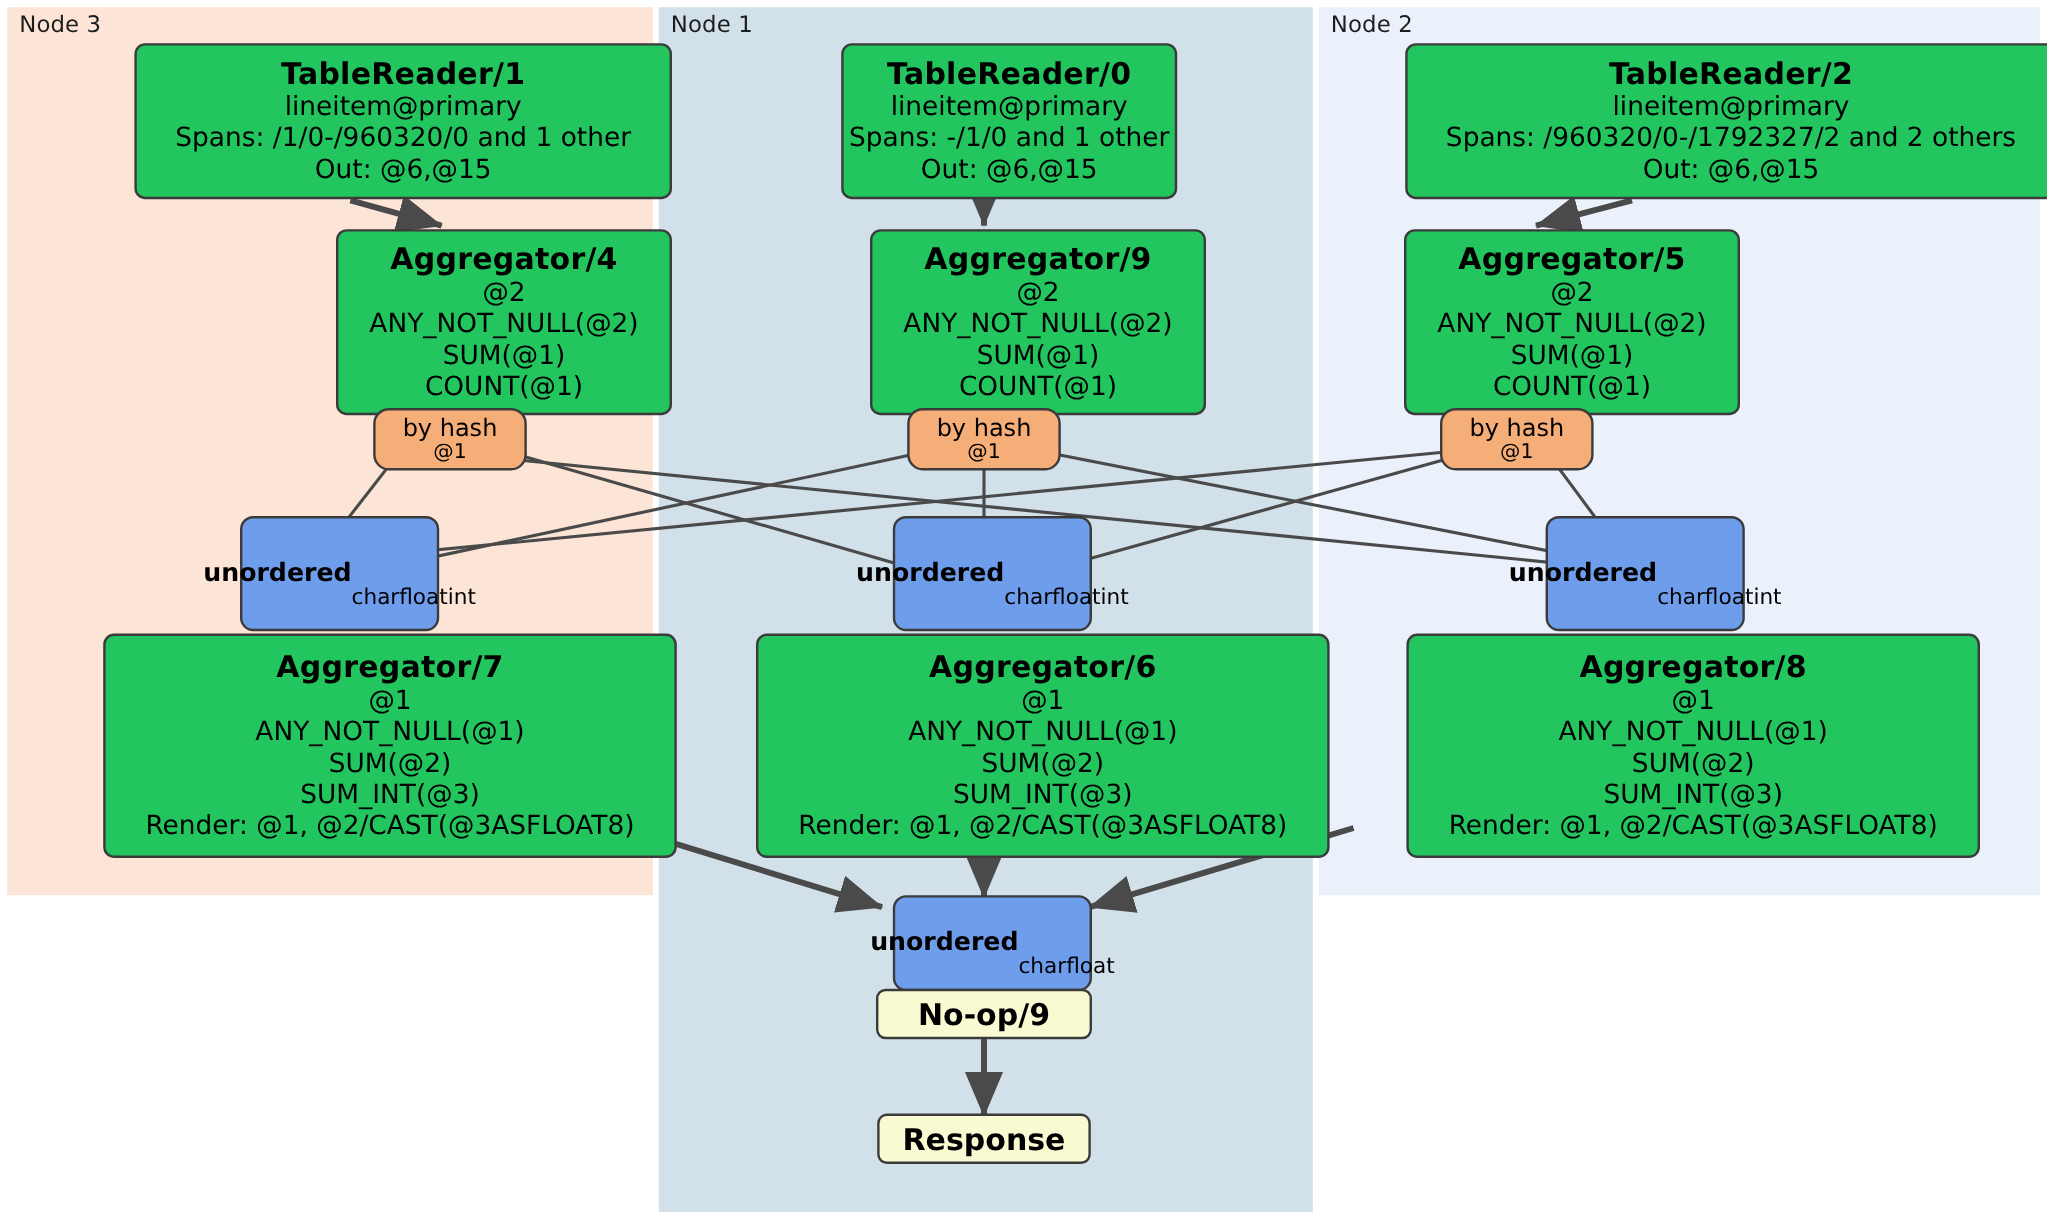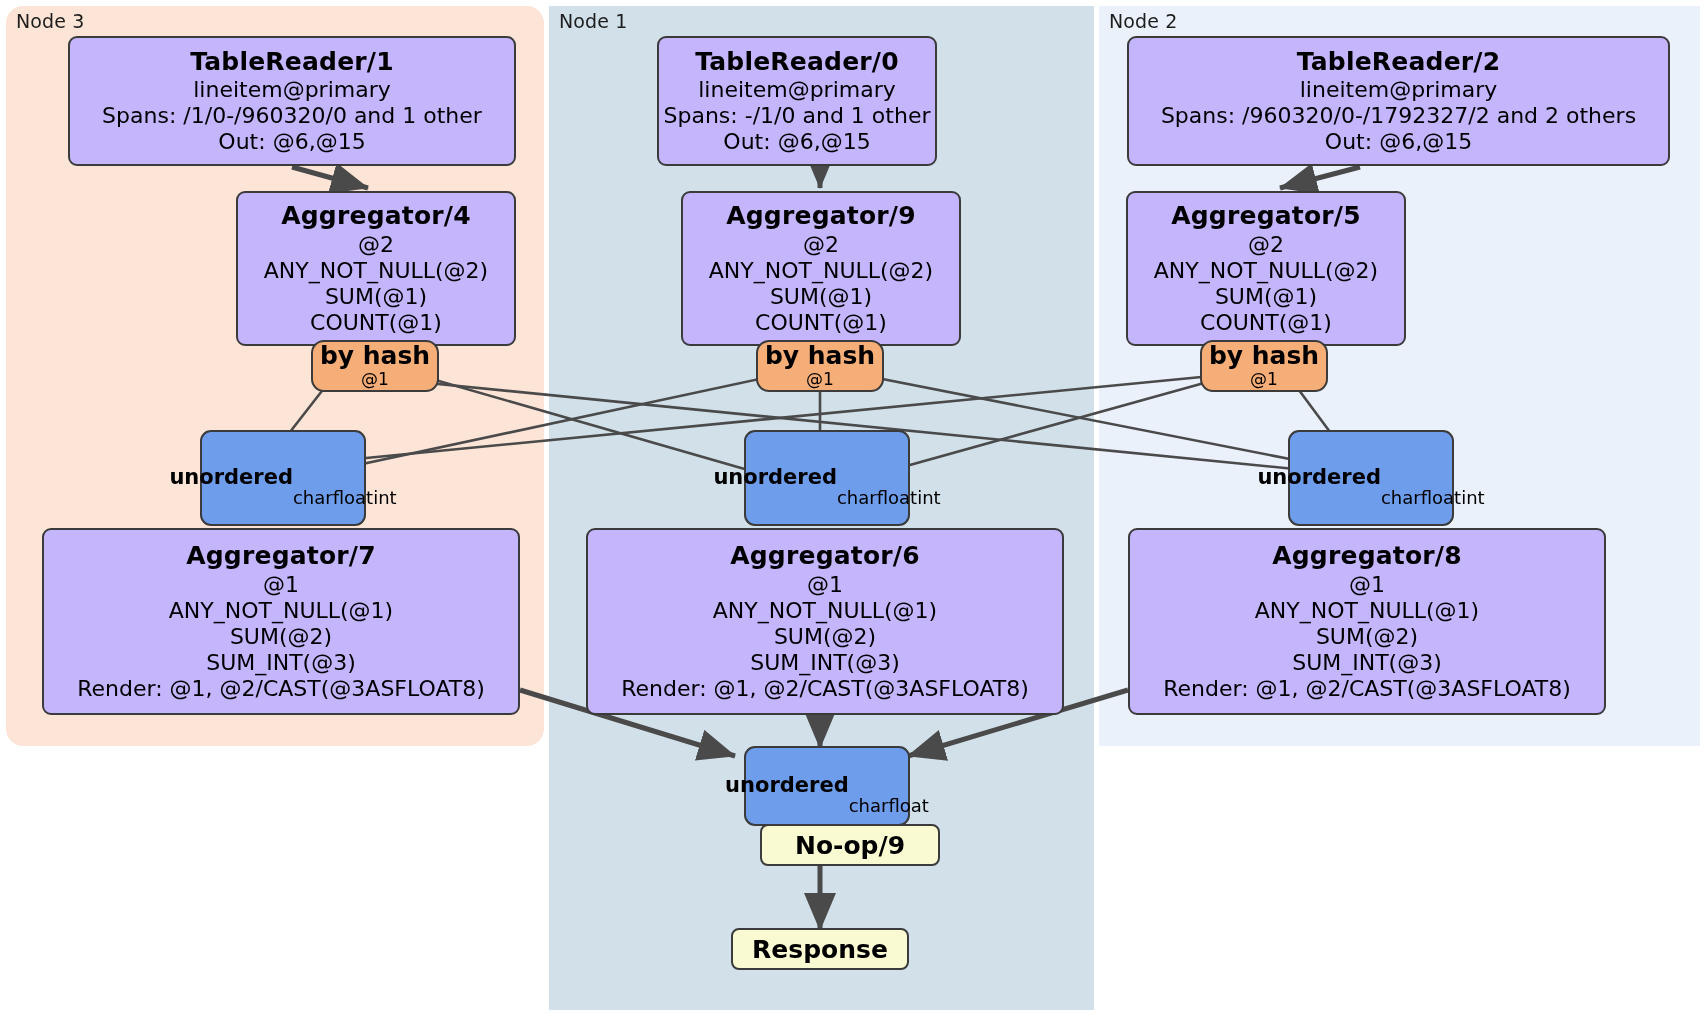--- a/index.html
+++ b/index.html
@@ -10,48 +10,48 @@
   }
   #stage{position:absolute;left:0;top:0;width:1706px;height:1016px;}
 
   
   .panel{position:absolute;}
   .panel-label{
     position:absolute;left:10px;top:4px;
     font-size:19px;color:#1d1d1d;font-weight:400;
     letter-spacing:0.1px;white-space:nowrap;
   }
-  #panel-node3{left:6px;  top:6px;  width:538px; height:740px; background:#FCE5D7;border-radius:17px;}
+  #panel-node3{left:6px;  top:6px;  width:538px; height:740px; background:#FCE5D7;}
   #panel-node1{left:549px;top:6px;  width:545px; height:1004px;background:#D2E0EA;}
   #panel-node2{left:1099px;top:6px; width:601px; height:740px; background:#EBF1FB;}
 
   
   #edges{position:absolute;left:0;top:0;width:1706px;height:1016px;}
 
   
   .nbox{
     position:absolute;box-sizing:border-box;
     border:2px solid #3b3b3b;border-radius:9px;
     background:#FAFAD2;
     display:flex;flex-direction:column;align-items:center;justify-content:center;
     text-align:center;color:#000;line-height:1.18;
   }
   .nbox .ttl{font-weight:bold;font-size:25px;letter-spacing:0.2px;margin-bottom:1px;}
   .nbox .ln{font-size:22px;font-weight:400;}
 
-  .proc{background:#c4b5fd;}
+  .proc{background:#22c55e;margin-left:44px;}
 
   .router{
     position:absolute;box-sizing:border-box;
     border:2px solid #3b3b3b;border-radius:13px;
     background:#F6AE78;
     display:flex;flex-direction:column;align-items:center;justify-content:center;
     text-align:center;line-height:1.12;z-index:6;
   }
-  .router .ttl{font-weight:bold;font-size:25px;}
+  .router .ttl{font-weight:normal;font-size:20px;}
   .router .ln{font-size:17px;}
 
   .sync{
     position:absolute;box-sizing:border-box;
     border:2px solid #3b3b3b;border-radius:11px;
     background:#6E9DEB;
     display:flex;flex-direction:row;align-items:center;justify-content:center;
     text-align:center;line-height:1.2;z-index:6;
   }
   .sync .ttl{font-weight:bold;font-size:21px;margin-bottom:1px;}
@@ -225,21 +225,21 @@
     <div class="ln">SUM_INT(@3)</div>
     <div class="ln">Render: @1, @2/CAST(@3ASFLOAT8)</div>
   </div>
 
   <div class="sync" style="left:744px;top:746px;width:166px;height:80px;">
     <div class="ttl">unordered</div>
     <div class="ln">char</div>
     <div class="ln">float</div>
   </div>
 
-  <div class="small" style="left:730px;top:824px;width:180px;height:42px;margin-left:30px;">
+  <div class="small" style="left:730px;top:824px;width:180px;height:42px;">
     <span>No-op/9</span>
   </div>
 
   <div class="small" style="left:731px;top:928px;width:178px;height:42px;">
     <span>Response</span>
   </div>
 
 </div>
 
 </body></html>

